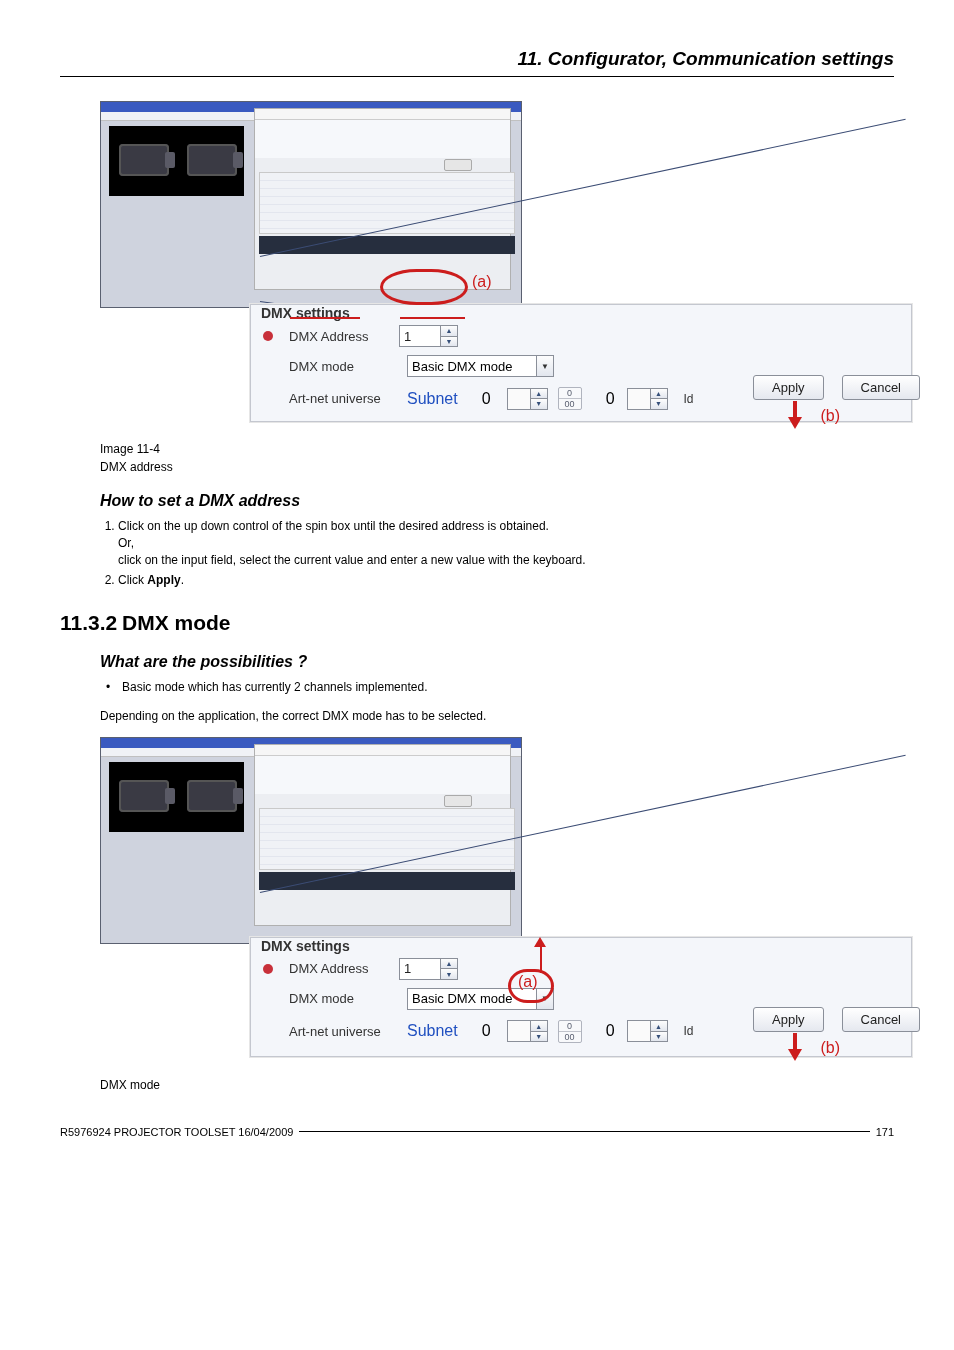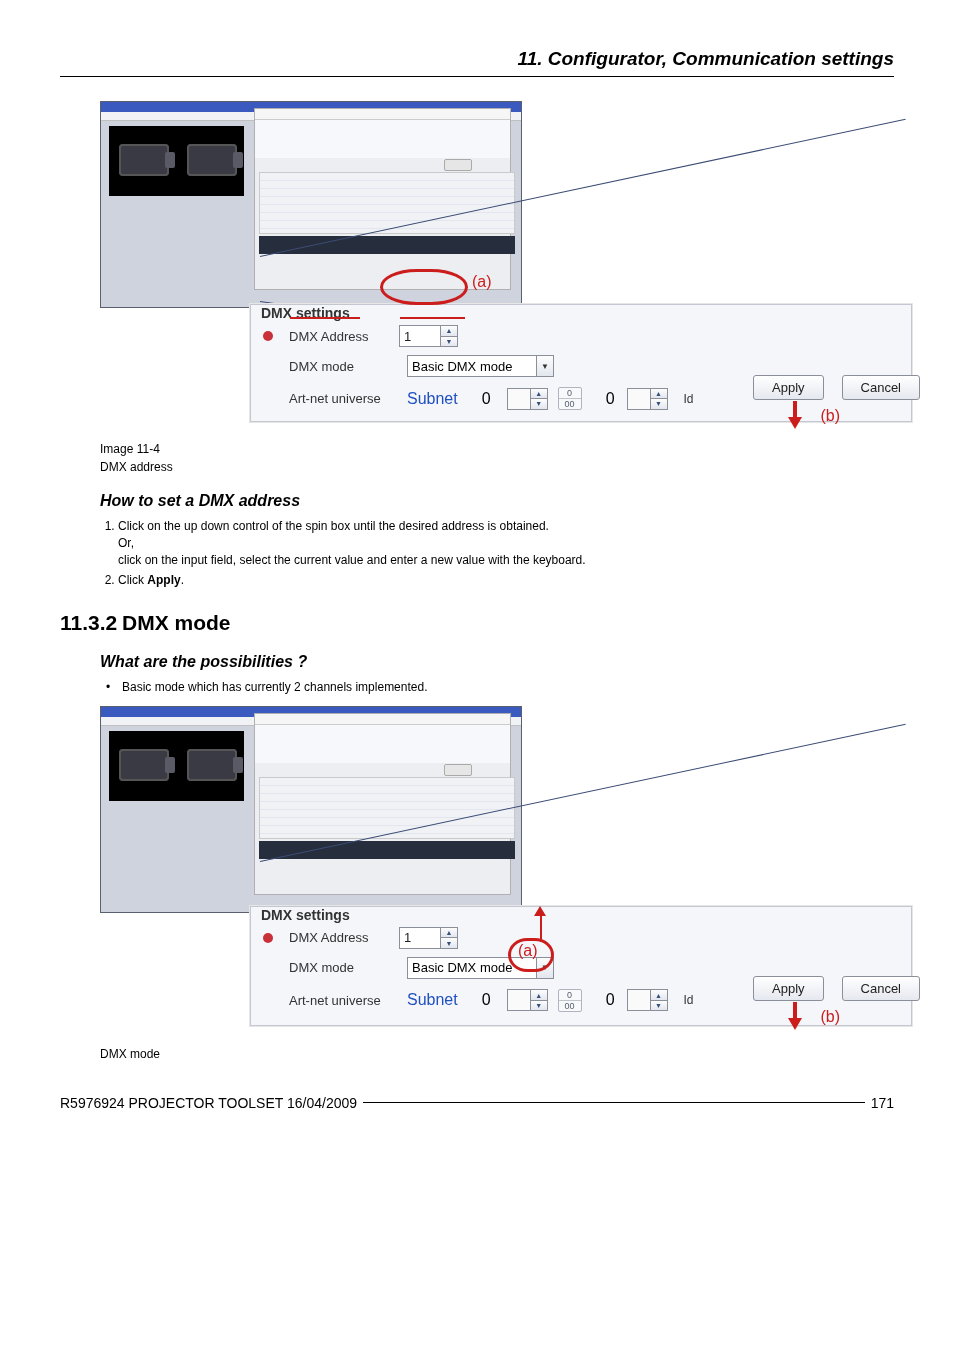--- a/index.html
+++ b/index.html
@@ -180,21 +180,21 @@
   ol.steps li { margin-bottom:4px; }
   ul.bullets { list-style:none; padding-left:0; margin:6px 0; }
   ul.bullets li { padding-left:22px; position:relative; margin-bottom:4px; }
   ul.bullets li::before { content:"•"; position:absolute; left:6px; }
   .h2sec {
     font-size: 21px; font-weight:bold; margin:22px 0 6px 0;
   }
   .h2sec .num { display:inline-block; width:62px; }
   .footer {
     margin-top: 34px;
-    font-size: 14px;
+    font-size: 11px;
     display:flex; align-items:center;
   }
   .footer .line { flex:1; border-top:1px solid #000; margin:0 6px; }
 </style>
 </head>
 <body>
 
 <div class="page">
   <div class="chapter-heading">11.  Configurator, Communication settings</div>
   <hr class="rule">
@@ -307,20 +307,21 @@
 
   <div class="h2sec">
     <span class="num">11.3.2</span><span>DMX mode</span>
   </div>
 
   <div class="indent-block">
     <h3 class="sub">What are the possibilities ?</h3>
     <ul class="bullets">
       <li>Basic mode which has currently 2 channels implemented.</li>
     </ul>
+    <p class="body-text">Depending on the application, the correct DMX mode has to be selected.</p>
 
     <div class="screenshot-wrap" style="margin-top:10px;">
       <div class="bgwin">
         <div class="title"></div>
           <div class="menu"></div>
         <div class="bg-side">
           <div class="proj-icon p1"></div>
           <div class="proj-icon p2"></div>
         </div>
         <div class="bg-inner">

